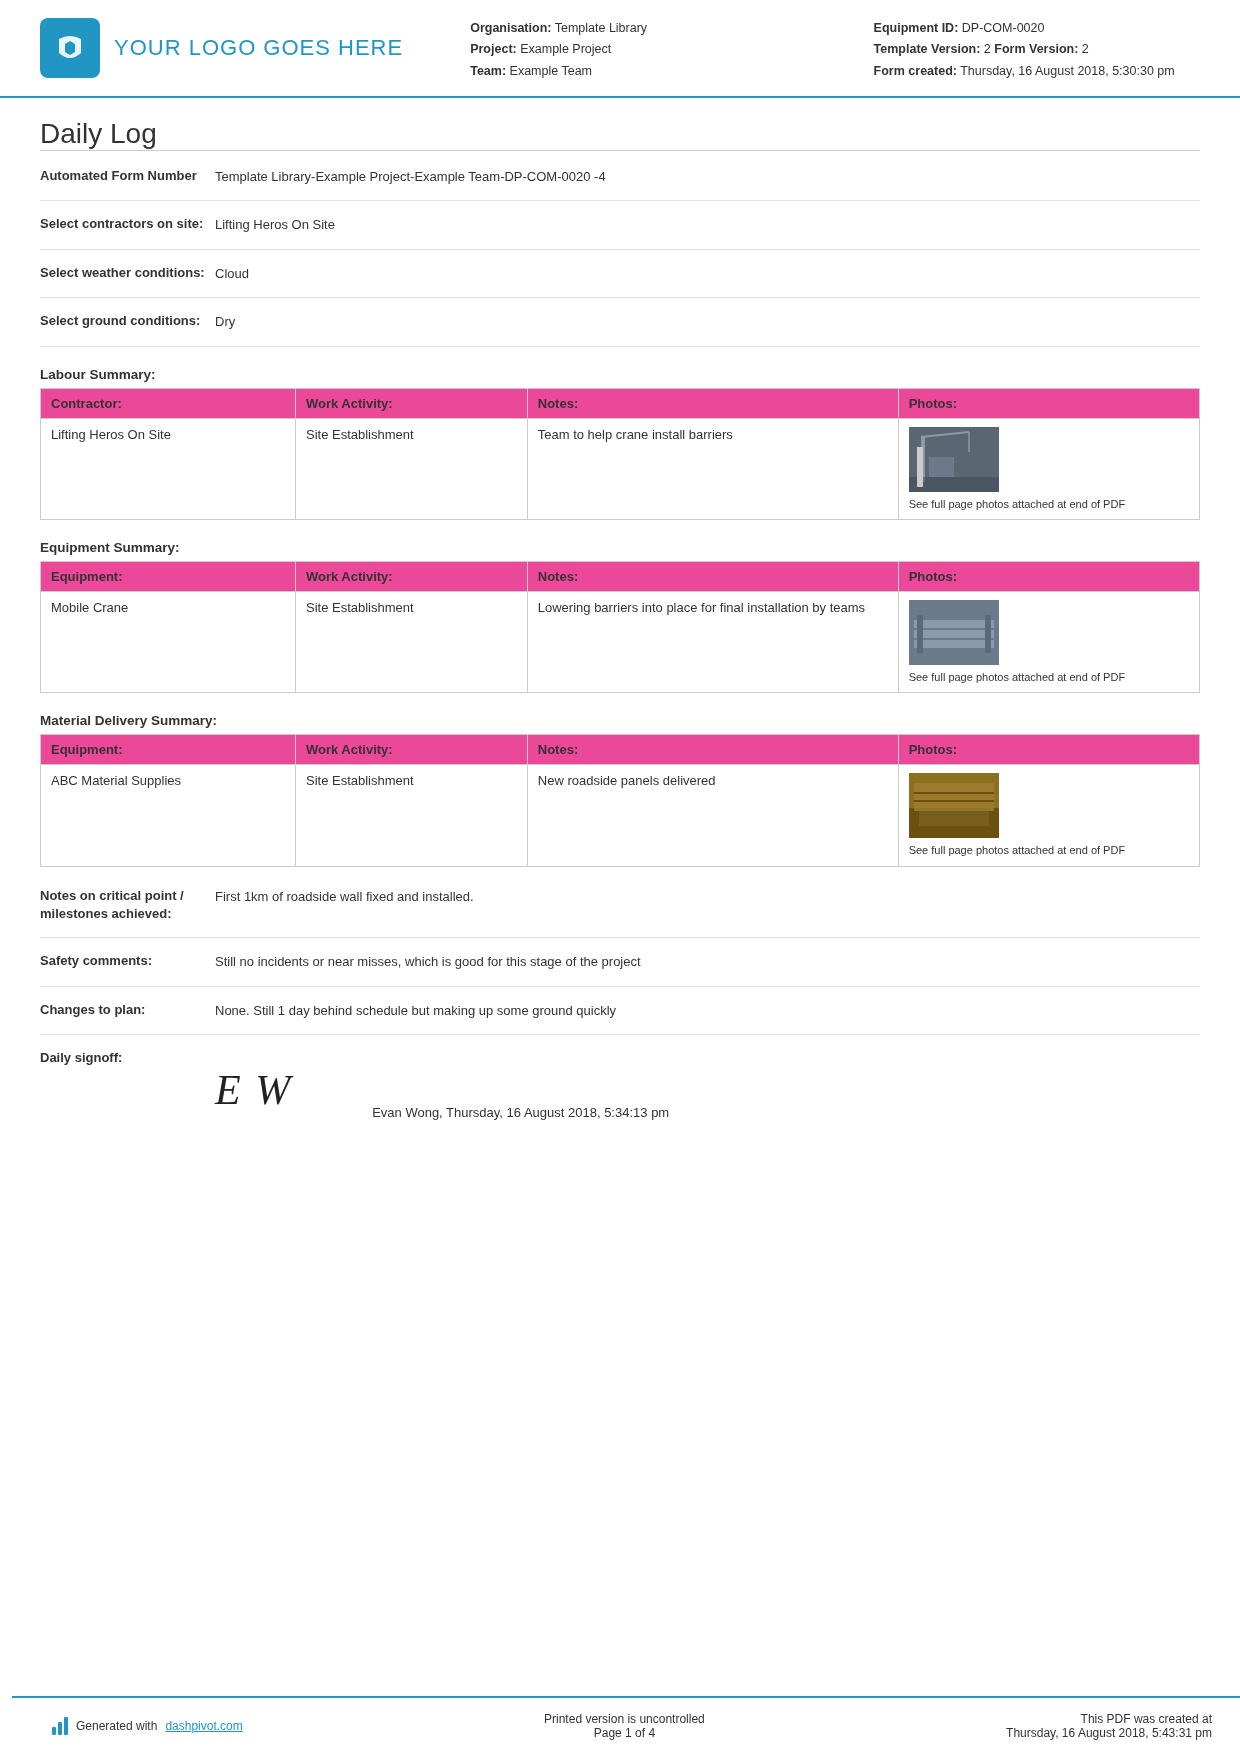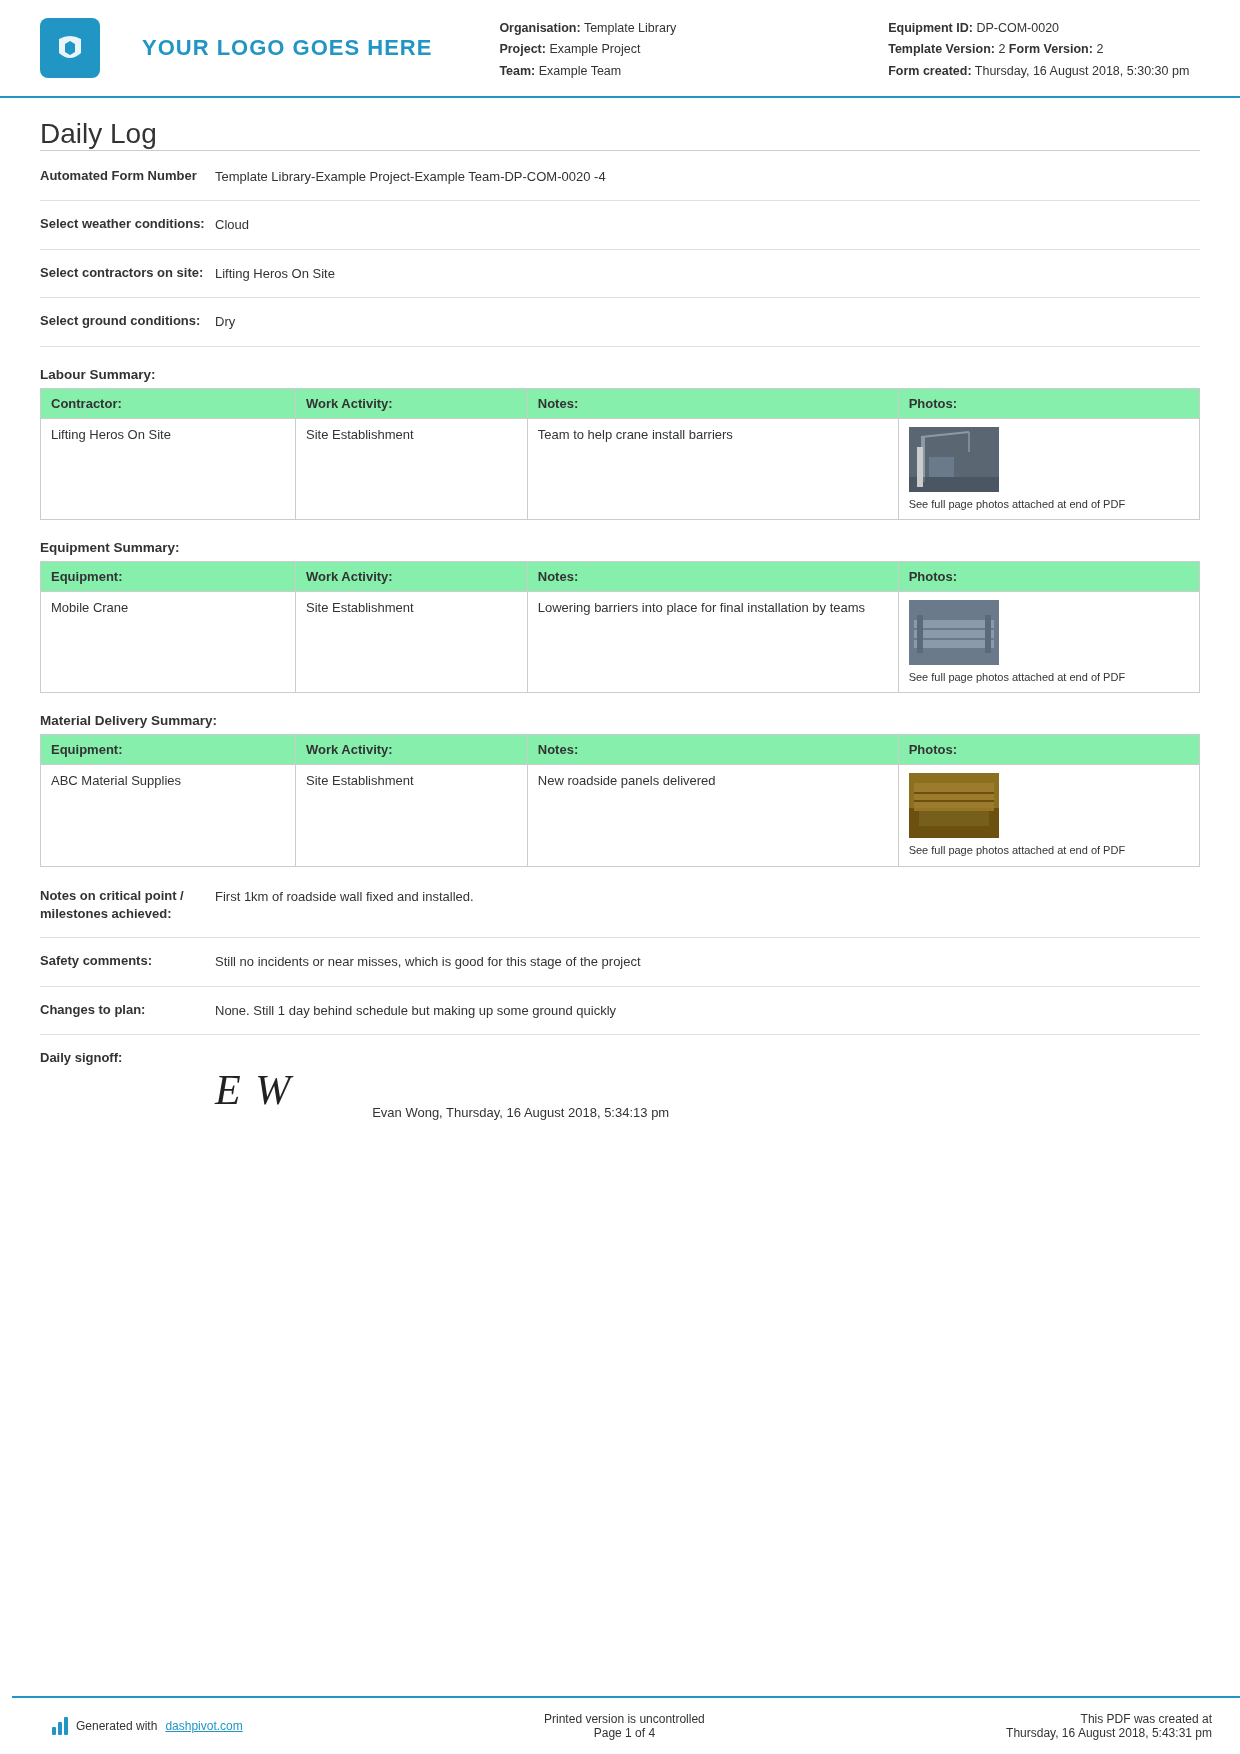--- a/index.html
+++ b/index.html
@@ -41,26 +41,25 @@
       border-radius: 8px;
       display: flex;
       align-items: center;
       justify-content: center;
       margin-right: 14px;
       flex-shrink: 0;
     }
     .logo-icon svg { width: 38px; height: 38px; }
     .logo-text {
       font-size: 22px;
-      font-weight: 700;
+      font-weight: 400;
       color: #2196c4;
       text-transform: uppercase;
       letter-spacing: 1px;
       line-height: 1.2;
-      margin-left: 28px;
     }
     .header-meta {
       flex: 1;
       font-size: 12.5px;
       line-height: 1.7;
       margin-left: 37px;
     }
     .header-meta-left {
       margin-right: 40px;
     }
@@ -123,21 +122,21 @@
     }
 
     
     .summary-table {
       width: 100%;
       border-collapse: collapse;
       margin-bottom: 20px;
       font-size: 13px;
     }
     .summary-table th {
-      background: #86efac;
+      background: #ec4899;
       border: 1px solid #ccc;
       padding: 7px 10px;
       text-align: left;
       font-weight: bold;
       font-size: 13px;
     }
     .summary-table td {
       border: 1px solid #ccc;
       padding: 8px 10px;
       vertical-align: top;
@@ -305,27 +304,27 @@
 
     <div class="form-title">Daily Log</div>
 
     <div class="field-row">
       <div class="field-label">Automated Form Number</div>
       <div class="field-value">Template Library-Example Project-Example Team-DP-COM-0020   -4</div>
     </div>
 
 
     <div class="field-row">
+      <div class="field-label">Select contractors on site:</div>
+      <div class="field-value">Lifting Heros On Site</div>
+    </div>
+
+    <div class="field-row">
       <div class="field-label">Select weather conditions:</div>
       <div class="field-value">Cloud</div>
-    </div>
-
-    <div class="field-row">
-      <div class="field-label">Select contractors on site:</div>
-      <div class="field-value">Lifting Heros On Site</div>
     </div>
 
     <div class="field-row" style="margin-bottom: 20px;">
       <div class="field-label">Select ground conditions:</div>
       <div class="field-value">Dry</div>
     </div>
 
     <div class="section-title">Labour Summary:</div>
     <table class="summary-table">
       <thead>

